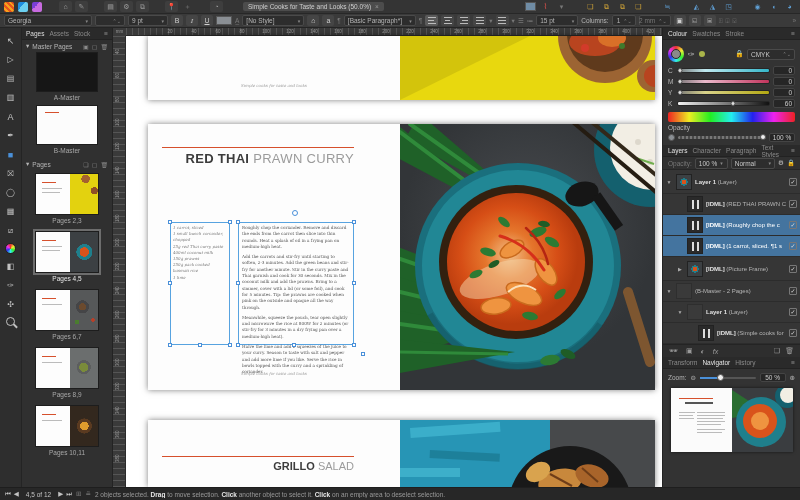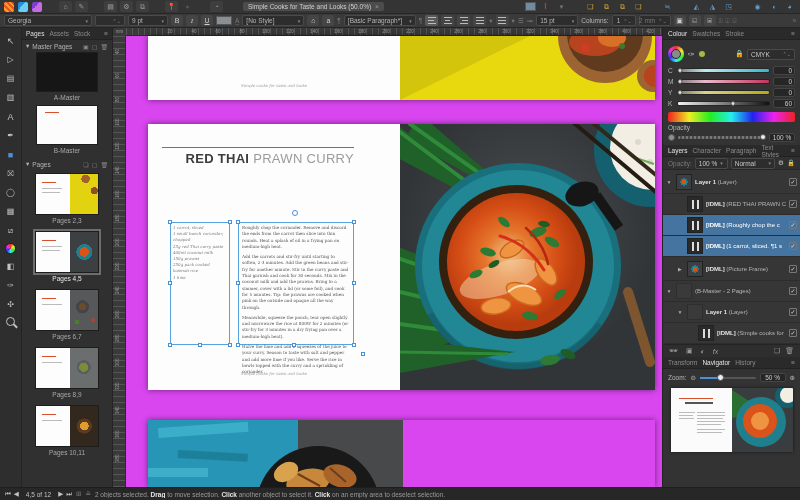--- a/index.html
+++ b/index.html
@@ -103,21 +103,21 @@
       linear-gradient(#d6502c,#d6502c) 6px 8px/14px 1px no-repeat,
       linear-gradient(#bbb,#bbb) 6px 14px/20px 1px no-repeat,
       linear-gradient(90deg,#fdfdfd 0 55%,#6b6e6e 55%); }
   .t1011 { background:
       radial-gradient(circle 11px at 78% 50%, #e09c2d 0 38%, #5a3a20 39% 68%, transparent 69%),
       linear-gradient(#d6502c,#d6502c) 6px 8px/14px 1px no-repeat,
       linear-gradient(#bbb,#bbb) 6px 14px/20px 1px no-repeat,
       linear-gradient(90deg,#fdfdfd 0 55%,#33281e 55%); }
 
   
-  .canvasarea { position:relative; width:549px; background:#d946ef; overflow:hidden; }
+  .canvasarea { position:relative; width:549px; background:#ffffff; overflow:hidden; }
   .hruler { position:absolute; left:13px; top:0; right:0; height:8px; background:#3a3a3a; border-bottom:1px solid #2a2a2a;
      background-image:repeating-linear-gradient(90deg,#555 0 1px,transparent 1px 6px); }
   .vruler { position:absolute; left:0; top:8px; bottom:0; width:13px; background:#3a3a3a; border-right:1px solid #2a2a2a;
      background-image:repeating-linear-gradient(180deg,#555 0 1px,transparent 1px 6px); }
   .rcorner { position:absolute; left:0; top:0; width:13px; height:8px; background:#3a3a3a; color:#999; font-size:4.5px; text-align:center; line-height:8px; }
   .rnum { position:absolute; font-size:4.5px; color:#9a9a9a; transform:translateX(-50%); top:0.5px; }
   .vnum { position:absolute; font-size:4.5px; color:#9a9a9a; left:2px; transform:rotate(-90deg); transform-origin:left top; }
   .canvas { position:absolute; left:13px; top:8px; right:0; bottom:0; }
 
   .spread { position:absolute; left:22px; width:507px; display:flex; box-shadow:0 0 6px rgba(0,0,0,.5); }
@@ -584,20 +584,24 @@
               <path d="M100,112 q28,8 44,34" stroke="#d62f1a" stroke-width="3" fill="none" stroke-linecap="round"></path>
               <path d="M126,104 q18,16 22,36" stroke="#b52512" stroke-width="2.5" fill="none" stroke-linecap="round"></path>
 
               <ellipse cx="150" cy="236" rx="10" ry="5" fill="#2c7a33" transform="rotate(-10 150 236)"></ellipse>
               <ellipse cx="168" cy="230" rx="8" ry="4" fill="#1f5c26" transform="rotate(25 168 230)"></ellipse>
             </svg>
           </div>
         </div>
 
         <div class="spread" style="top:384px;height:67px">
+          <div class="page-white">
+            <div class="redrule" style="left:14px;right:46px;top:36px"></div>
+            <div class="grillotitle" style="top:40px"><b>GRILLO</b><span> SALAD</span></div>
+          </div>
           <div class="page-photo">
             <svg width="255" height="67" viewBox="0 0 255 67">
               <rect width="255" height="67" fill="#2795b5"></rect>
               <rect x="150" width="105" height="67" fill="#47494b"></rect>
               <rect x="10" y="8" width="90" height="10" fill="#49c0d8" opacity=".6" transform="rotate(-4 10 8)"></rect>
               <rect x="30" y="30" width="70" height="8" fill="#1b7a94" opacity=".8" transform="rotate(3 30 30)"></rect>
               <rect x="0" y="48" width="60" height="9" fill="#53cae0" opacity=".5"></rect>
               <circle cx="170" cy="88" r="62" fill="#191919"></circle>
               <ellipse cx="160" cy="62" rx="22" ry="13" fill="#c8883c" transform="rotate(-12 160 62)"></ellipse>
               <ellipse cx="192" cy="56" rx="17" ry="11" fill="#a8642a" transform="rotate(18 192 56)"></ellipse>

